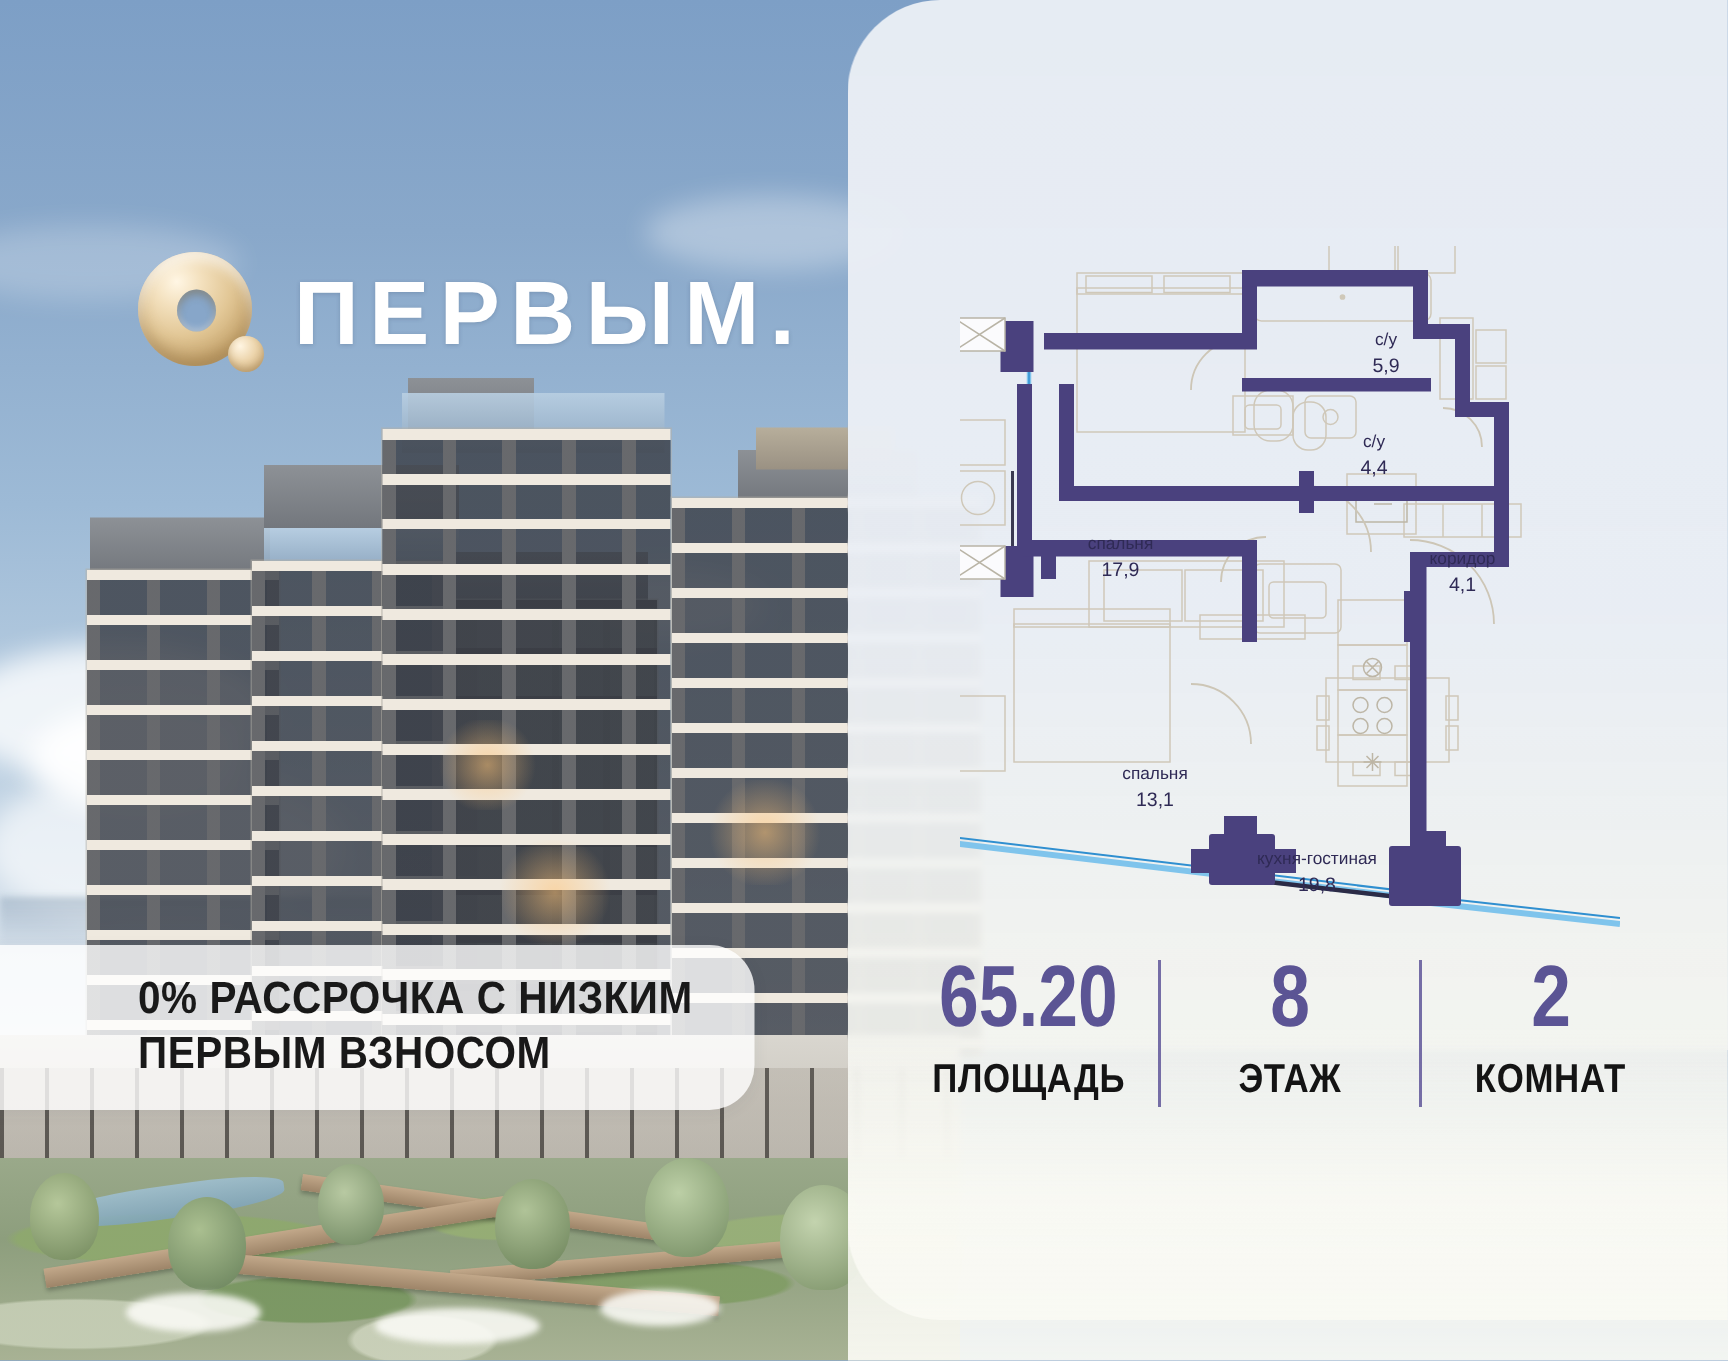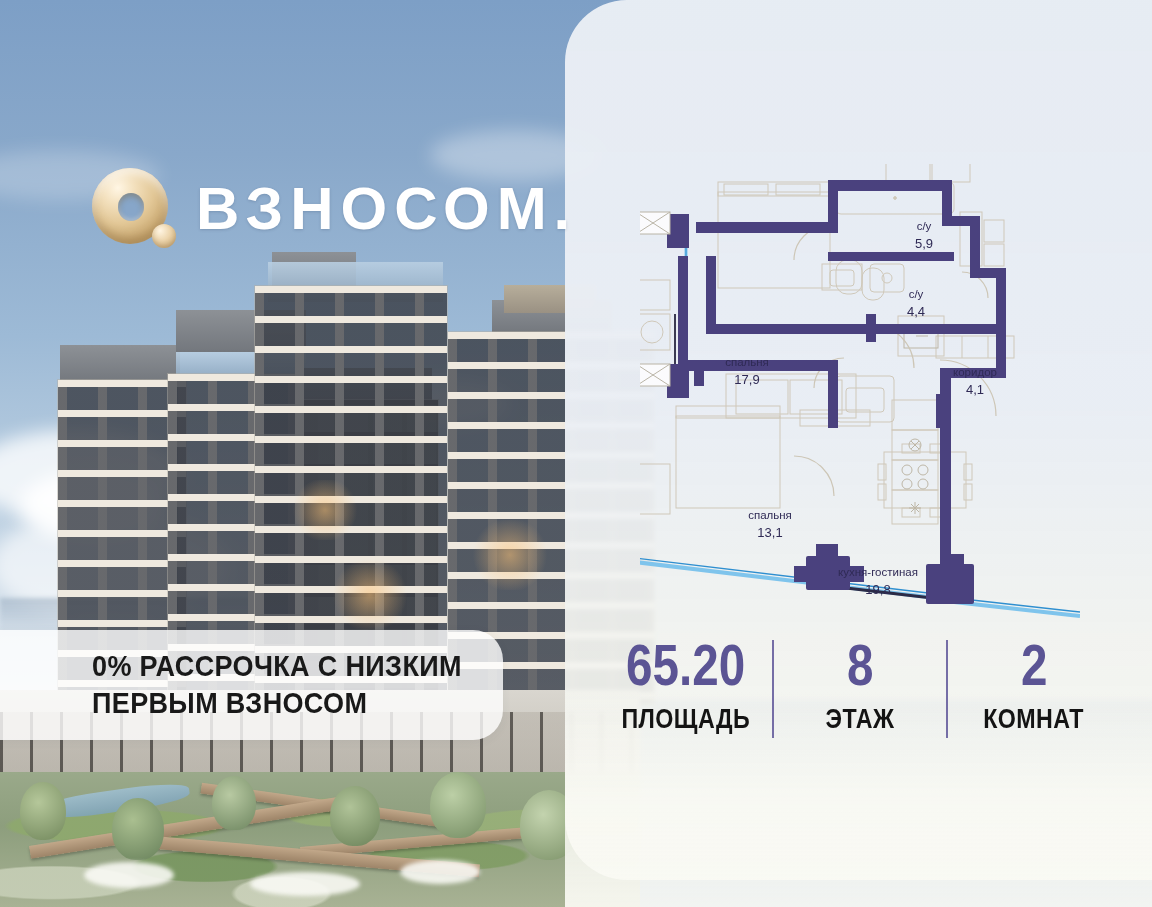--- a/index.html
+++ b/index.html
@@ -425,21 +425,21 @@
         <text class="ar" x="238" y="430">19,8</text>
       </g>
     </svg>
   </div>
 
   <div class="logo">
     <span class="logo-mark">
       <span class="ring"></span>
       <span class="dot"></span>
     </span>
-    <span class="logo-text">ВЗНОСОМ.</span>
+    <span class="logo-text">ПЕРВЫМ.</span>
   </div>
 
   <div class="promo">
     <div class="promo-text">0% РАССРОЧКА С НИЗКИМ
 ПЕРВЫМ ВЗНОСОМ</div>
   </div>
 
   <div class="stats">
     <div class="stat">
       <span class="stat-val">65.20</span>

